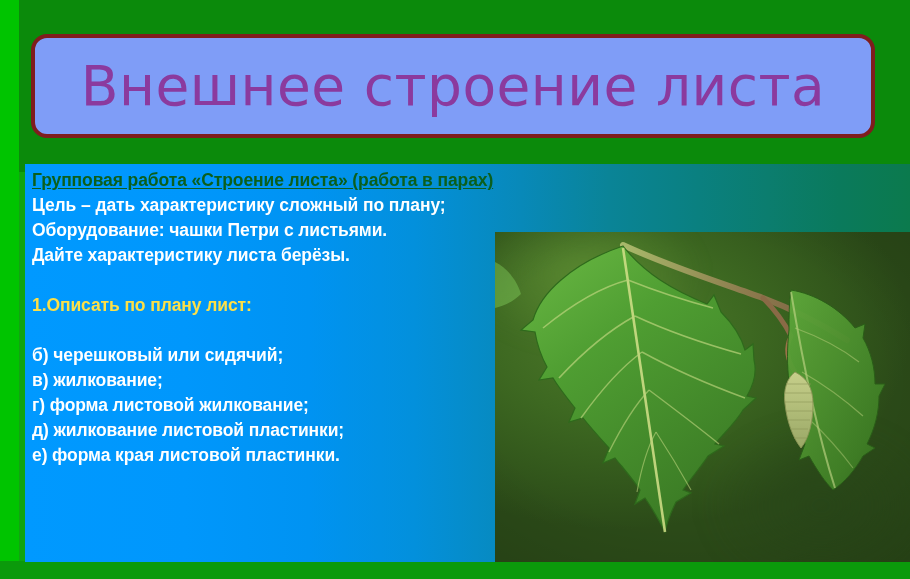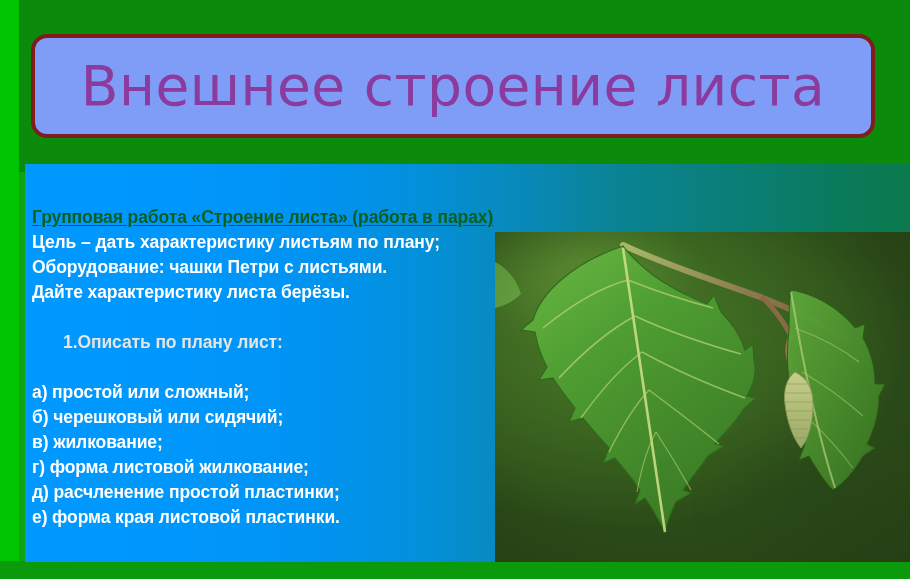--- a/index.html
+++ b/index.html
@@ -97,28 +97,26 @@
   }
   .line {
     font-size: 17.5px;
     font-weight: bold;
     color: #ffffff;
     line-height: 25px;
     white-space: nowrap;
     letter-spacing: -0.1px;
   }
   .line.green {
-    color: #e5e5e5;
-    margin-left: 31px;
+    color: #fde047;
   }
   .line.heading-green {
     color: #0b5f1c;
     text-decoration: underline;
     text-underline-offset: 2px;
-    margin-top: 37px;
   }
   .u {
     text-underline-offset: 2px;
   }
   .spacer {
     height: 25px;
   }
 
   
   .photo {
@@ -169,37 +167,36 @@
   <div class="title-box">
     <div class="title-text">Внешнее строение листа</div>
   </div>
 
   <div class="content-panel"></div>
 
   <div class="text-block">
 
     <div class="line heading-green">Групповая  работа «Строение листа» (работа в парах)</div>
 
-    <div class="line"><span class="u">Цель</span><span> – дать характеристику листьям по плану;</span></div>
+    <div class="line"><span class="u">Цель</span><span> – дать характеристику сложный по плану;</span></div>
 
     <div class="line"><span class="u">Оборудование:</span><span> чашки Петри с листьями.</span></div>
 
     <div class="line">Дайте характеристику листа берёзы.</div>
 
     <div class="spacer"></div>
 
     <div class="line green">1.Описать по плану лист:</div>
 
     <div class="spacer"></div>
 
-    <div class="line">а) простой или сложный;</div>
     <div class="line">б) черешковый или сидячий;</div>
     <div class="line">в) жилкование;</div>
     <div class="line">г) форма листовой жилкование;</div>
-    <div class="line">д) расчленение простой пластинки;</div>
+    <div class="line">д) жилкование листовой пластинки;</div>
     <div class="line">е) форма края листовой пластинки.</div>
 
   </div>
 
   <div class="photo">
     <div class="photo-inner"></div>
     <div class="photo-blob-a"></div>
     <div class="photo-blob-b"></div>
 
     <svg viewBox="0 0 415 330" width="415" height="330">

